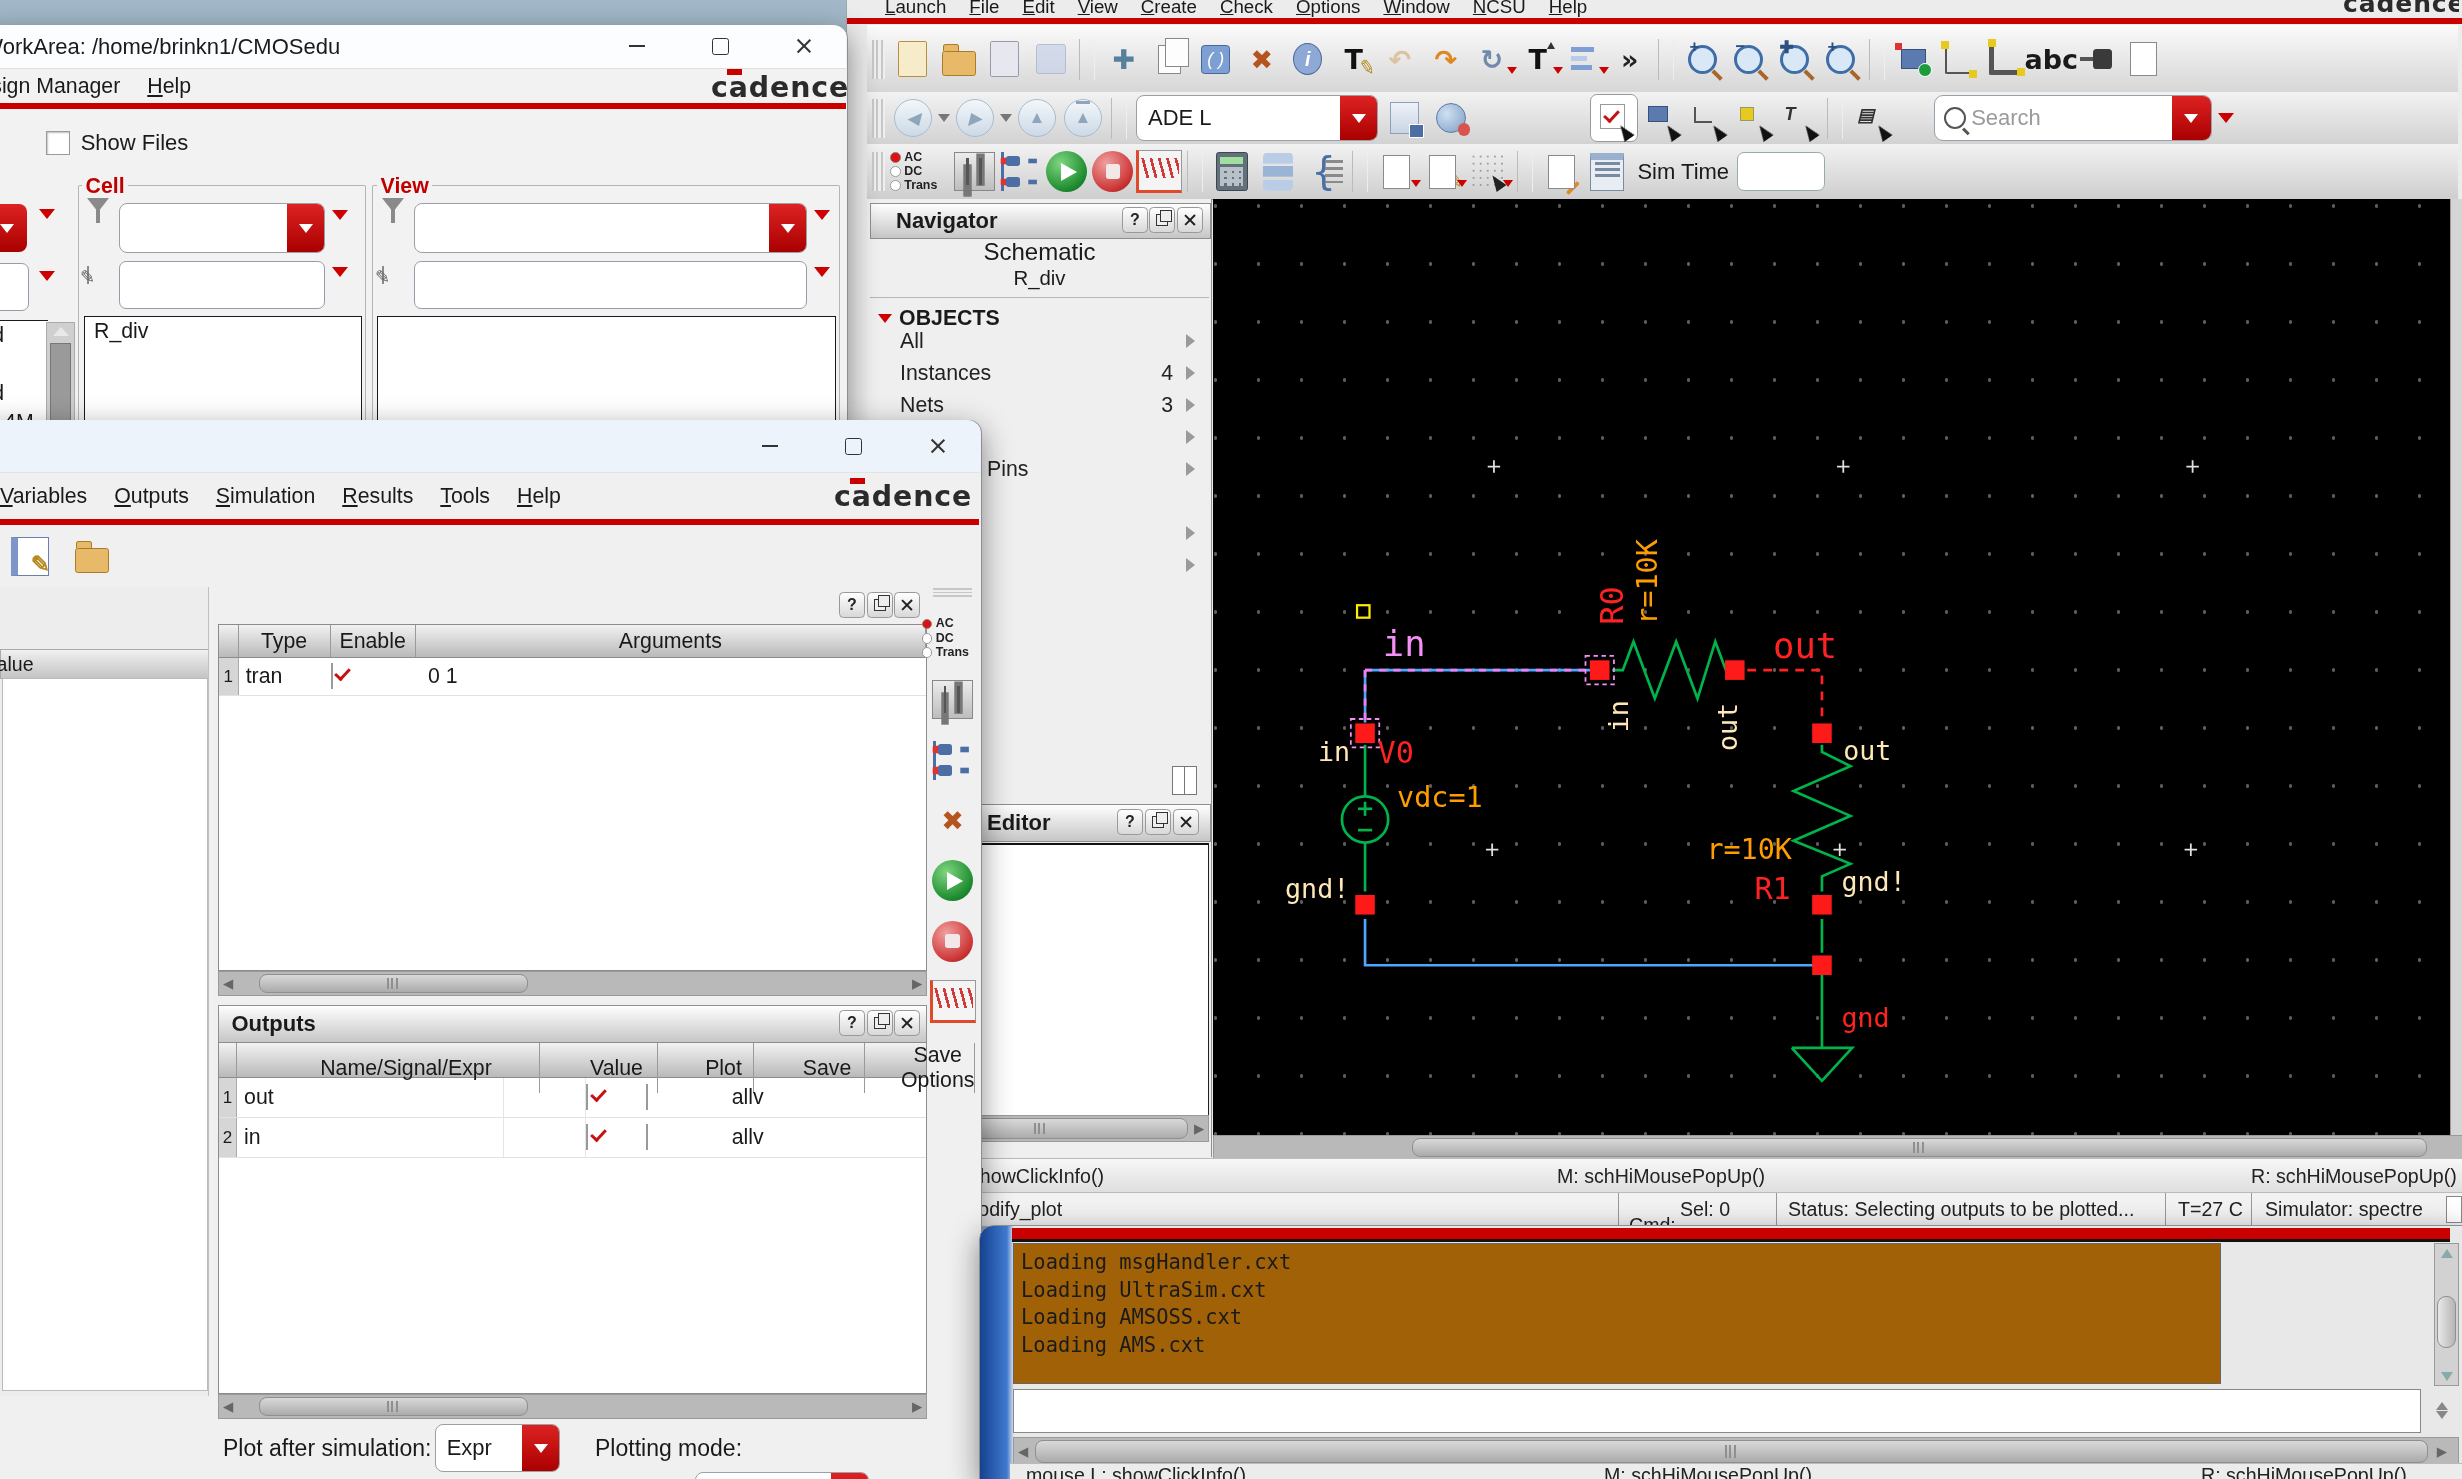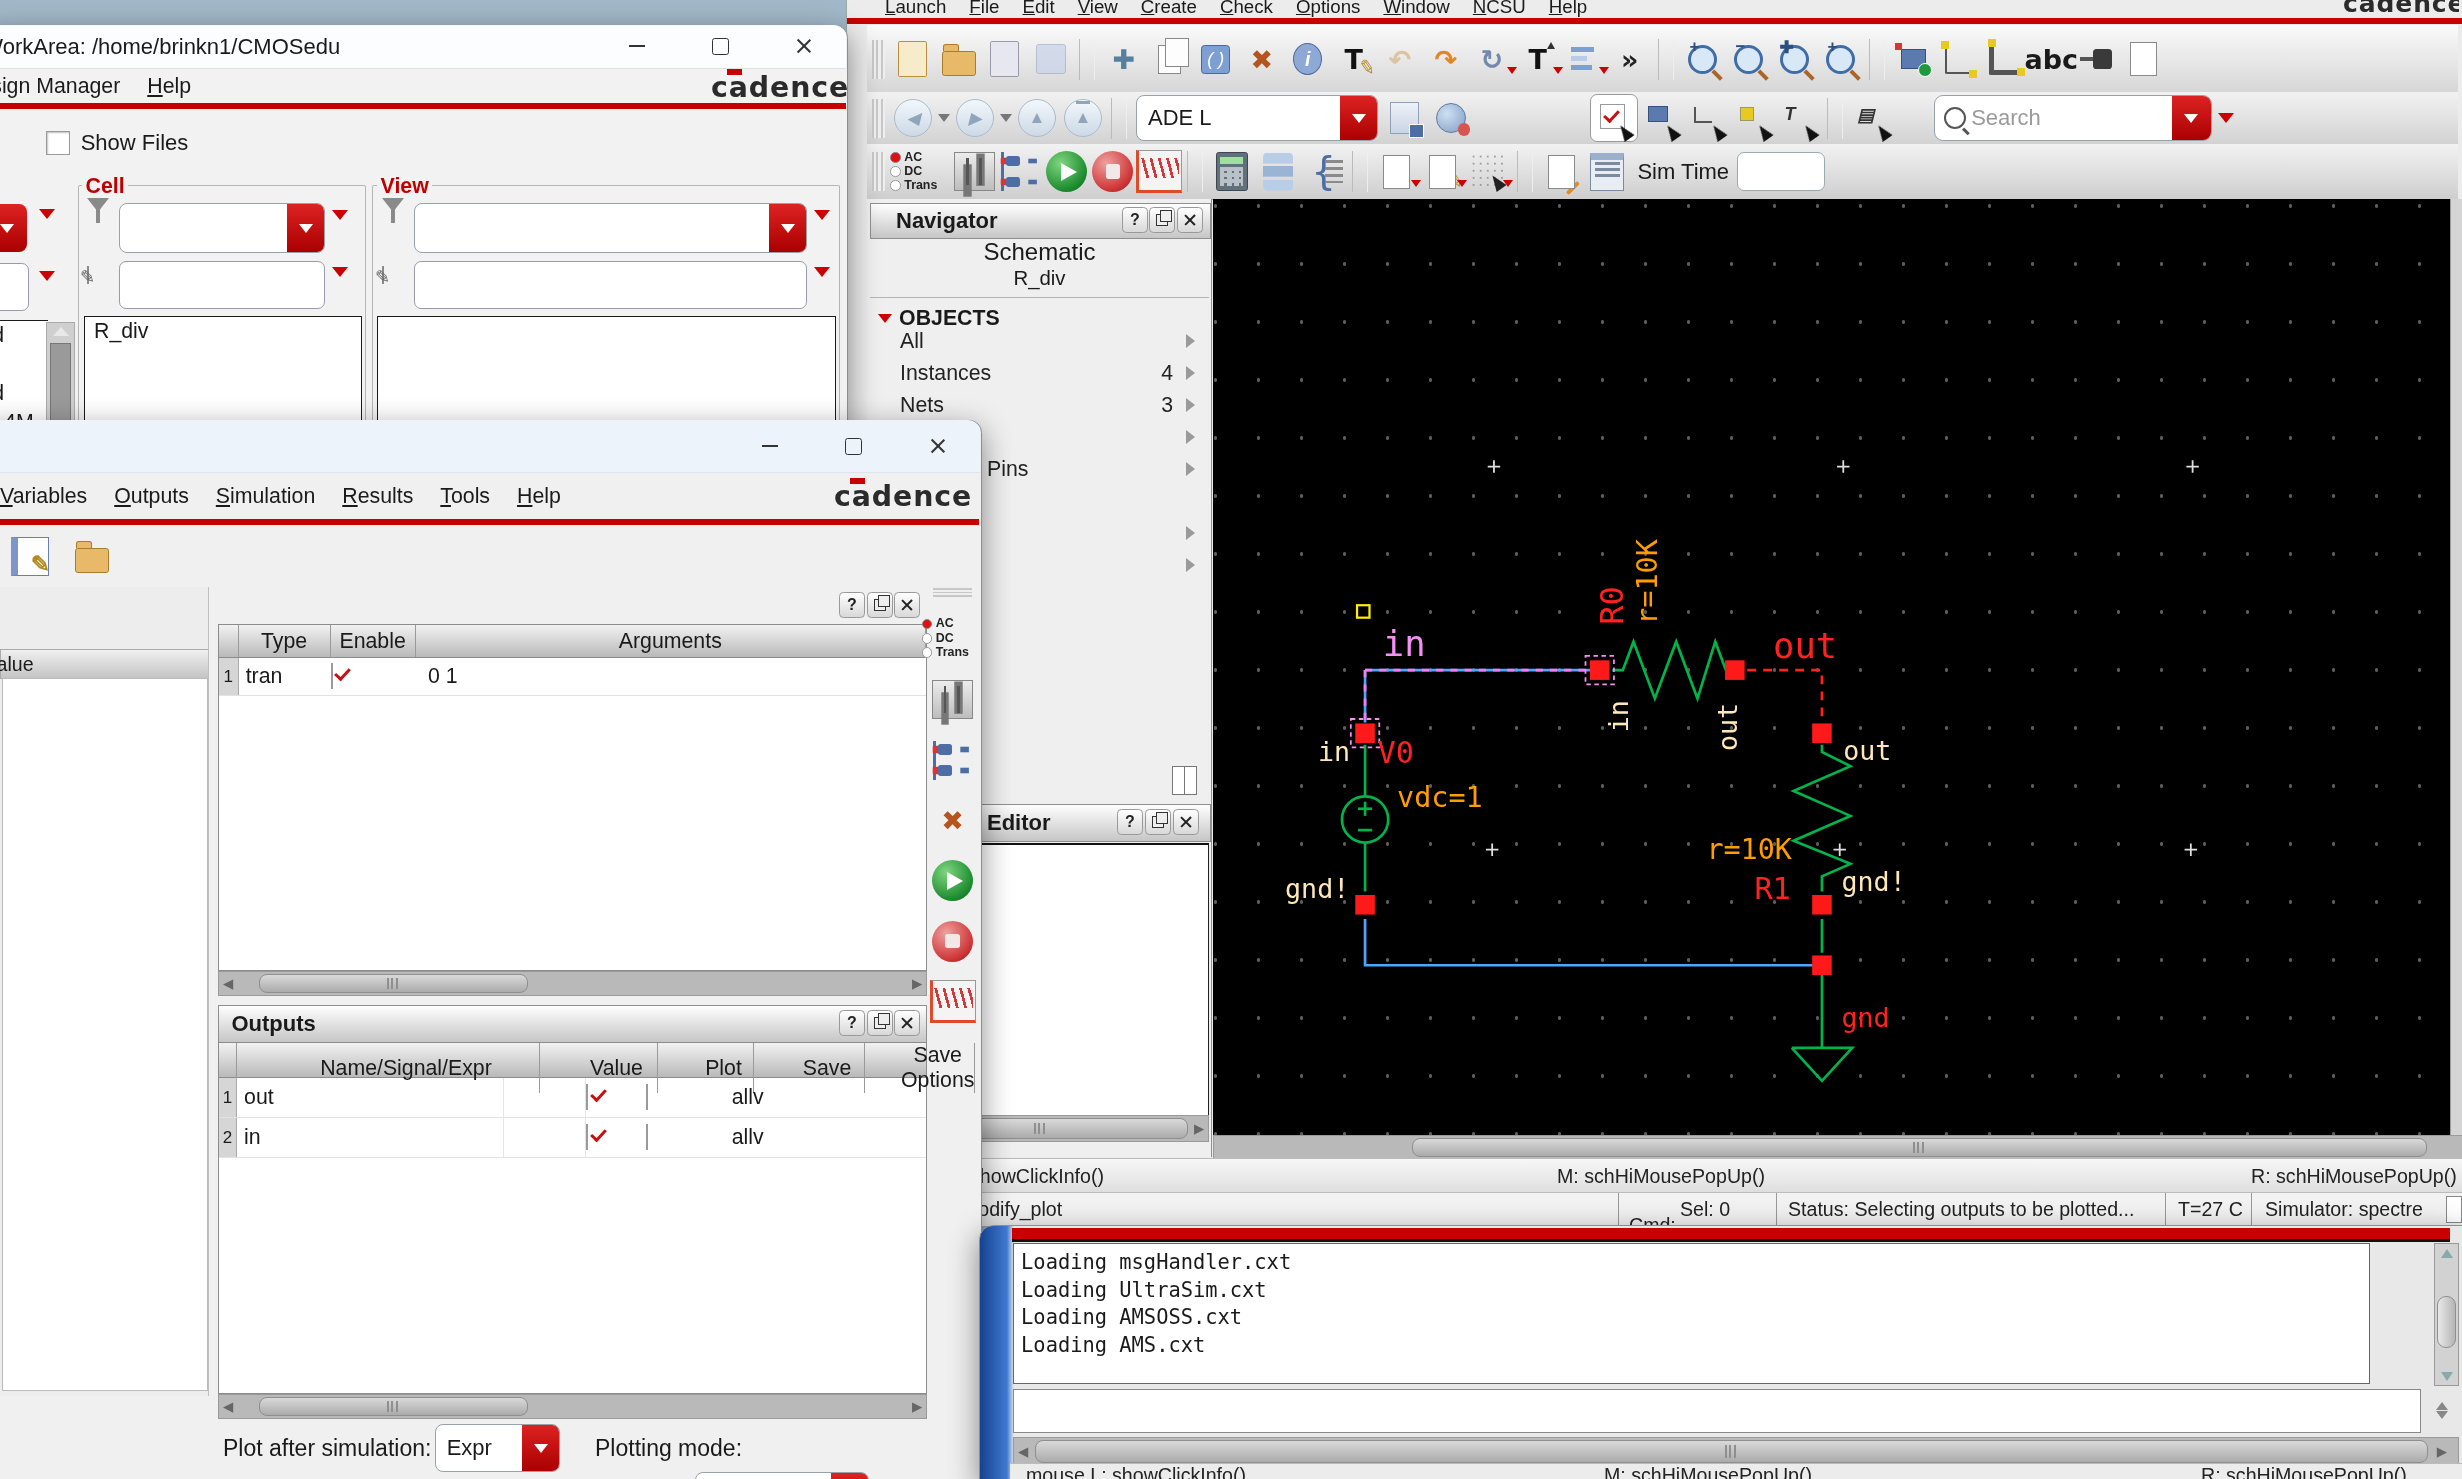--- a/index.html
+++ b/index.html
@@ -860,21 +860,21 @@
         <span class="tb k-wave">
           <i></i>
         </span>
       </div>
   </div>
 
   <div class="win" id="conwin" style="z-index:4">
     <div class="chrome" style="left:979px;top:1225px;width:1484px;height:254px;border-radius:14.2px 0 0 0;background:linear-gradient(90deg,#16418f,#3f7ad0 27px,#e8e8e8 34px);"></div>
     <div class="redline" style="left:1012px;top:1228px;width:1438px;height:11.6px;"></div>
     <div class="abs" style="left:1012px;top:1239px;width:1438px;height:2.7px;background:#111;"></div>
-    <div class="abs mono" style="left:1013px;top:1243px;width:1357px;height:141px;background:#ffffff;border:0.9px solid #666;font-size:20.4px;line-height:27.6px;padding:5.3px 0 0 7.1px;box-sizing:border-box;">
+    <div class="abs mono" style="left:1013px;top:1243px;width:1208px;height:141px;background:#a16207;border:0.9px solid #666;font-size:20.4px;line-height:27.6px;padding:5.3px 0 0 7.1px;box-sizing:border-box;">
         <div class="">Loading msgHandler.cxt</div>
         <div class="">Loading UltraSim.cxt</div>
         <div class="">Loading AMSOSS.cxt</div>
         <div class="">Loading AMS.cxt</div>
       </div>
     <div class="vsb" style="left:2434px;top:1243px;height:141px;">
       <div class="va" style="top:0;">
           <span style="width:0;height:0;border-left:6.2px solid transparent;border-right:6.2px solid transparent;border-bottom:9px solid #8aa;"></span>
         </div>
       <div class="vthumb" style="top:52px;height:50px;"></div>

